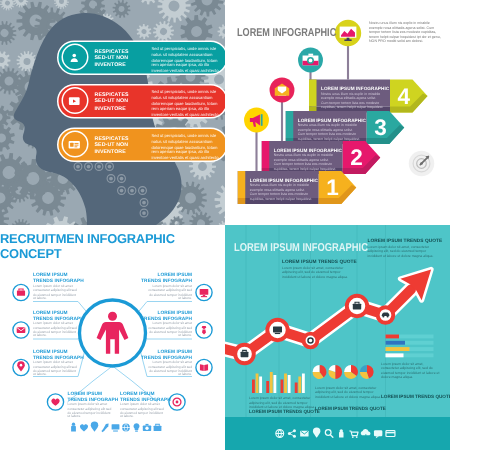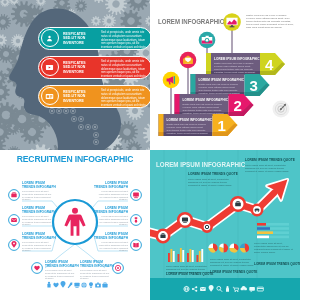--- a/index.html
+++ b/index.html
@@ -21,21 +21,21 @@
 .pill .icwrap svg{width:9px;height:9px;display:block;}
 .pill .ttl{white-space:pre-line;position:absolute;left:24px;top:4px;width:34px;color:#fff;font-size:3.5px;line-height:4.7px;font-weight:bold;letter-spacing:.06px;}
 .pill .bdy{position:absolute;left:62px;top:3.6px;right:3px;color:#fff;font-size:2.75px;line-height:3.8px;opacity:.95;}
 
 .q2note{position:absolute;color:#777;font-size:2.4px;line-height:3.1px;}
 .q2title{position:absolute;font-size:7.6px;font-weight:bold;color:#7b7b7b;letter-spacing:0px;transform:scaleX(.80);transform-origin:0 0;white-space:nowrap;}
 .bar-label{position:absolute;color:#fff;font-weight:bold;font-size:3.1px;letter-spacing:.05px;white-space:nowrap;}
 .bar-body{position:absolute;color:#cfc6d8;font-size:2.35px;line-height:3.05px;}
 .bar-num{position:absolute;color:#fff;font-weight:bold;font-size:15px;line-height:15px;}
 
-.r-title{position:absolute;width:150px;text-align:center;color:#1b9ad6;font-weight:bold;font-size:8.6px;letter-spacing:-.15px;}
+.r-title{position:absolute;width:150px;text-align:left;color:#1b9ad6;font-weight:bold;font-size:8.6px;letter-spacing:-.15px;}
 .r-head{white-space:pre-line;position:absolute;color:#1b9ad6;font-weight:bold;font-size:3.2px;line-height:4.1px;letter-spacing:.05px;}
 .rt{text-align:right;}
 .r-body{position:absolute;color:#9aa3ad;font-size:2.2px;line-height:2.8px;}
 
 .g-title{position:absolute;color:#dff5f5;font-weight:bold;font-size:7.6px;letter-spacing:0;transform:scaleX(.82);transform-origin:0 0;white-space:nowrap;}
 .g-head{position:absolute;color:#134e52;font-weight:bold;font-size:3.2px;letter-spacing:.05px;white-space:nowrap;}
 .g-body{position:absolute;color:#2b6f72;font-size:2.3px;line-height:3px;}
 .g-caption{position:absolute;color:#134e52;font-weight:bold;font-size:3.1px;white-space:nowrap;}
 </style>
 </head>
@@ -455,20 +455,21 @@
             <rect x="-1" y="-2.4" width="2" height="1.1" fill="#4aa8e8"></rect>
             <circle cy="0.5" r="1.1" fill="#fff"></circle>
           </g>
           <g transform="translate(105 135)">
             <rect x="-2.6" y="-1.2" width="5.2" height="3.6" rx="0.4" fill="#4aa8e8"></rect>
             <path d="M-1.2 -1.2 L-1.2 -2.2 L1.2 -2.2 L1.2 -1.2" fill="none" stroke="#4aa8e8" stroke-width="0.7"></path>
           </g>
         </g>
       </svg>
     <div class="r-title" style="top:4px;">RECRUITMEN INFOGRAPHIC</div>
+    <div class="r-title" style="top:14px;">CONCEPT</div>
     <div class="r-head" style="left:22px;top:31px;width:40px;">LOREM IPSUM
 TRENDS INFOGRAPH</div>
     <div class="r-body" style="left:22px;top:40px;width:30px;">Lorem ipsum dolor sit amet consectetur adipiscing elit sed do eiusmod tempor incididunt ut labore.</div>
     <div class="r-head" style="left:22px;top:56px;width:40px;">LOREM IPSUM
 TRENDS INFOGRAPH</div>
     <div class="r-body" style="left:22px;top:65px;width:30px;">Lorem ipsum dolor sit amet consectetur adipiscing elit sed do eiusmod tempor incididunt ut labore.</div>
     <div class="r-head" style="left:22px;top:82px;width:40px;">LOREM IPSUM
 TRENDS INFOGRAPH</div>
     <div class="r-body" style="left:22px;top:91px;width:30px;">Lorem ipsum dolor sit amet consectetur adipiscing elit sed do eiusmod tempor incididunt ut labore.</div>
     <div class="r-head rt" style="right:22px;top:31px;width:40px;">LOREM IPSUM

